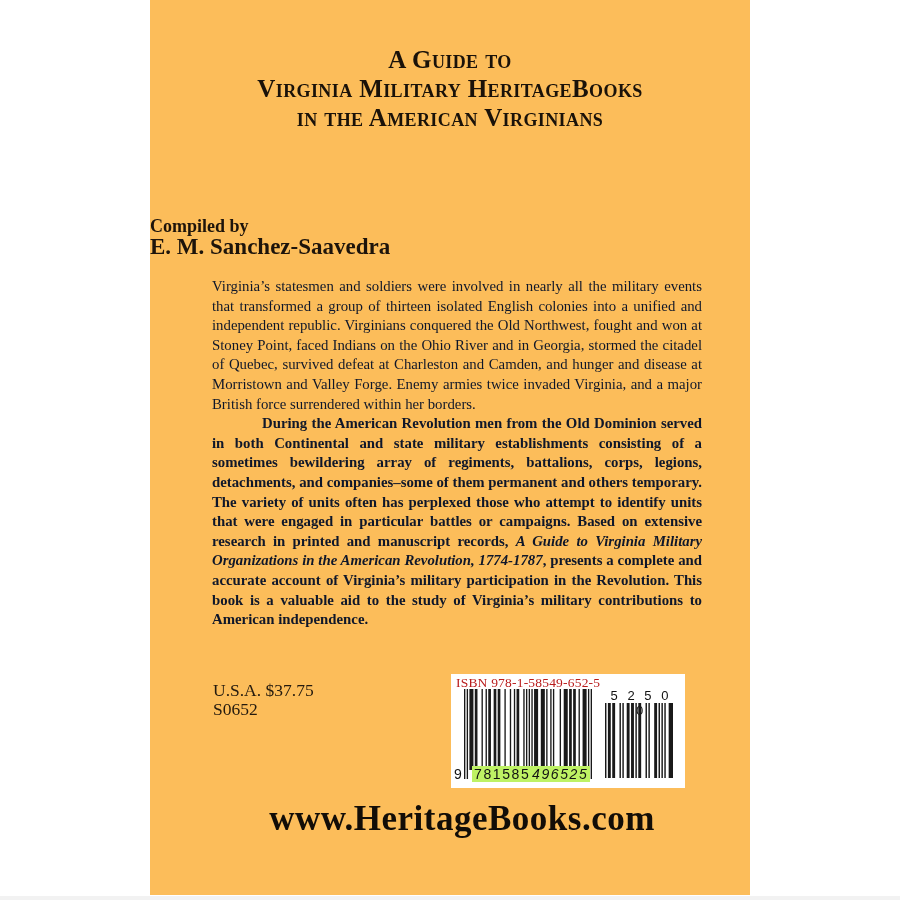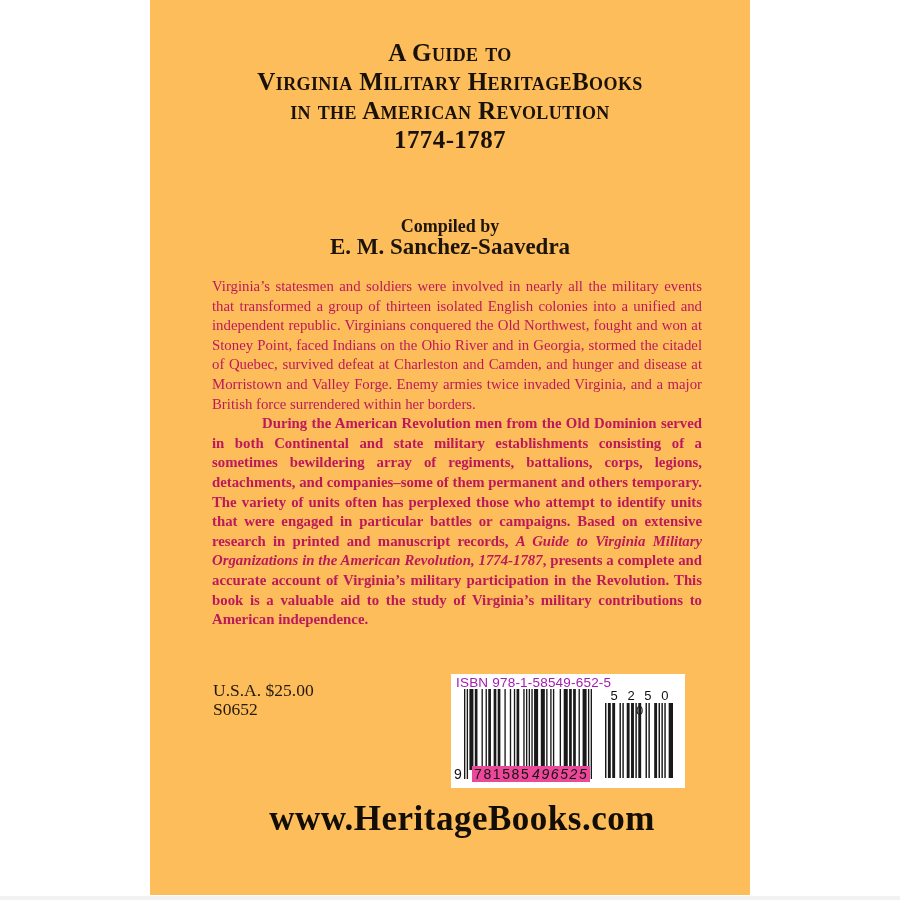--- a/index.html
+++ b/index.html
@@ -8,85 +8,84 @@
     font-family:"Liberation Serif", serif;
   }
   .photo{position:absolute;inset:0;background:#ffffff;}
   .cover{
     position:absolute;left:150px;top:0;width:600px;height:895px;
     background:#fcbd5a;color:#251b10;overflow:hidden;
   }
   .bottom-edge{position:absolute;left:0;top:896px;width:900px;height:4px;background:#f2f2f2;}
 
   
-  .title-block{position:absolute;top:38px;left:0;width:600px;text-align:center;}
+  .title-block{position:absolute;top:45px;left:0;width:600px;text-align:center;}
   .title-line{
     font-variant:small-caps;font-weight:bold;color:#1a1209;
     font-size:25px;line-height:29px;letter-spacing:0.4px;
   }
 
   
-  .compiled{position:absolute;top:216px;left:0;width:600px;text-align:center;
+  .compiled{position:absolute;top:216px;left:0;width:600px;text-align:left;
     font-weight:bold;font-size:18px;color:#1d140b;}
-  .author{position:absolute;top:234px;left:0;width:600px;text-align:center;
+  .author{position:absolute;top:234px;left:0;width:600px;text-align:left;
     font-weight:bold;font-size:23px;color:#1d140b;}
 
   
   .description{position:absolute;top:277px;left:62px;width:490px;
-    font-size:14.8px;line-height:19.6px;text-align:justify;color:#be185d;}
+    font-size:14.8px;line-height:19.6px;text-align:justify;color:#0f172a;}
   .description p{margin:0;}
   .description .p2{text-indent:50px;font-weight:bold;}
   .description em{font-style:italic;}
 
   
   .price-block{position:absolute;top:681px;left:63px;font-size:17.5px;line-height:19px;color:#241a0e;}
 
   
   .barcode-panel{position:absolute;left:301px;top:674px;width:234px;height:114px;background:#ffffff;}
-  .isbn-text{position:absolute;left:5px;top:1px;font-family:Liberation Sans, sans-serif;
-    font-size:13.5px;color:#a21caf;white-space:nowrap;letter-spacing:0.2px;}
+  .isbn-text{position:absolute;left:5px;top:1px;font-family:Liberation Serif, serif;
+    font-size:13.5px;color:#b91c1c;white-space:nowrap;letter-spacing:0.2px;}
   .ean-svg{position:absolute;left:13px;top:15px;width:128px;height:90px;}
   .ean-svg rect,.sup-svg rect{fill:#191919;}
   .ean-digits{position:absolute;left:0;top:92px;width:150px;height:18px;
     font-family:"Liberation Sans",sans-serif;font-size:14px;color:#111;}
   .ean-digits .d9{position:absolute;left:3px;top:0;}
-  .ean-digits .grp{position:absolute;top:0;background:#ec4899;padding:0 2px;letter-spacing:1.6px;}
+  .ean-digits .grp{position:absolute;top:0;background:#bef264;padding:0 2px;letter-spacing:1.6px;}
   .ean-digits .g1{left:21px;}
   .ean-digits .g2{left:79px;font-style:italic;}
   .sup-digits{position:absolute;left:155px;top:14px;width:70px;text-align:center;
     font-family:"Liberation Sans",sans-serif;font-size:13px;letter-spacing:3px;color:#111;}
   .sup-svg{position:absolute;left:154px;top:29px;width:68px;height:75px;}
 
   
   .website{position:absolute;top:799px;left:0;width:624px;text-align:center;
     font-weight:bold;font-size:35px;color:#120d07;letter-spacing:0.5px;}
 </style>
 </head>
 <body>
 
 <div class="photo">
   <div class="cover">
 
     <div class="title-block">
       <div class="title-line">A Guide to</div>
       <div class="title-line">Virginia Military HeritageBooks</div>
-      <div class="title-line">in the American Revolution</div>
-      <div class="title-line">1774-1787</div>
+      <div class="title-line">in the American Virginians</div>
     </div>
 
     <div class="compiled">Compiled by</div>
     <div class="author">E. M. Sanchez-Saavedra</div>
 
     <div class="description">
       <p class="p1">Virginia’s statesmen and soldiers were involved in nearly all the military events that transformed a group of thirteen isolated English colonies into a unified and independent republic. Virginians conquered the Old Northwest, fought and won at Stoney Point, faced Indians on the Ohio River and in Georgia, stormed the citadel of Quebec, survived defeat at Charleston and Camden, and hunger and disease at Morristown and Valley Forge. Enemy armies twice invaded Virginia, and a major British force surrendered within her borders.</p>
       <p class="p2"><span>During the American Revolution men from the Old Dominion served in both Continental and state military establishments consisting of a sometimes bewildering array of regiments, battalions, corps, legions, detachments, and companies–some of them permanent and others temporary. The variety of units often has perplexed those who attempt to identify units that were engaged in particular battles or campaigns. Based on extensive research in printed and manuscript records, </span><em>A Guide to Virginia Military Organizations in the American Revolution, 1774-1787</em><span>, presents a complete and accurate account of Virginia’s military participation in the Revolution. This book is a valuable aid to the study of Virginia’s military contributions to American independence.</span></p>
     </div>
 
     <div class="price-block">
-      <div>U.S.A. $25.00</div>
+      <div>U.S.A. $37.75</div>
       <div>S0652</div>
     </div>
 
     <div class="barcode-panel">
       <div class="isbn-text">ISBN 978-1-58549-652-5</div>
 
       <svg class="ean-svg" viewBox="0 0 95 90" preserveAspectRatio="none" aria-hidden="true">
 
         <rect x="0" y="0" width="1" height="90"></rect>
           <rect x="2" y="0" width="1" height="90"></rect>

